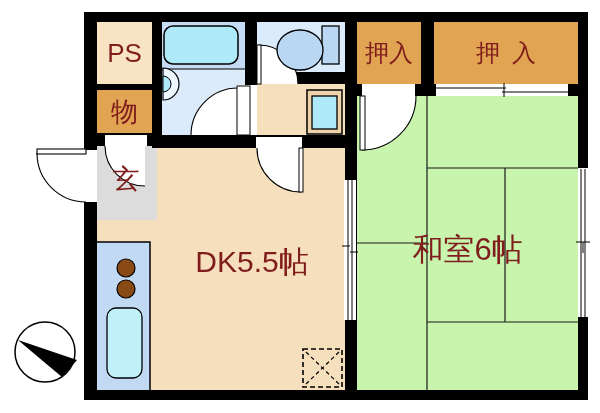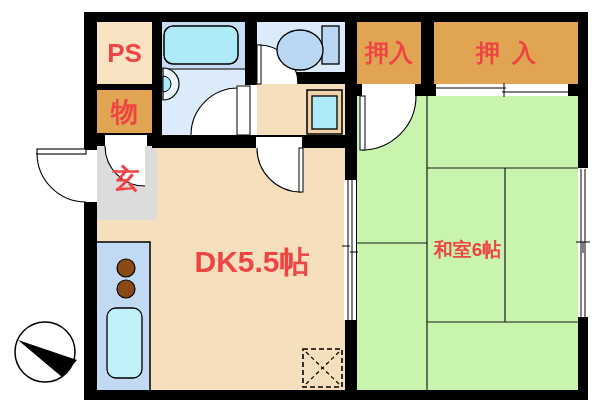--- a/index.html
+++ b/index.html
@@ -1,25 +1,25 @@
 <!DOCTYPE html>
 <html><head>
 <meta charset="utf-8">
 <style>
   html,body{margin:0;padding:0;background:#fff;}
   #plan{position:relative;width:600px;height:413px;background:#fff;overflow:hidden;
         font-family:"Liberation Sans","DejaVu Sans",sans-serif;}
   #plan svg{position:absolute;left:0;top:0;}
   .lbl{position:absolute;display:flex;align-items:center;justify-content:center;
-       color:#ef4444;font-weight:700;white-space:nowrap;pointer-events:none;}
+       color:#7f1d1d;font-weight:400;white-space:nowrap;pointer-events:none;}
   .lbl-ps{left:97px;top:22px;width:55px;height:62px;font-size:26px;}
   .lbl-storage{left:97px;top:90px;width:55px;height:43px;font-size:27px;}
   .lbl-entrance{left:95px;top:150px;width:62px;height:58px;font-size:27px;}
   .lbl-dk{left:157px;top:244px;width:190px;height:36px;font-size:30px;}
-  .lbl-washitsu{left:357px;top:232px;width:221px;height:36px;font-size:19px;}
+  .lbl-washitsu{left:357px;top:232px;width:221px;height:36px;font-size:31px;}
   .lbl-closet-l{left:357px;top:22px;width:64px;height:62px;font-size:24px;}
   .lbl-closet-r{left:434px;top:22px;width:144px;height:62px;font-size:24px;letter-spacing:12px;padding-left:12px;box-sizing:border-box;}
 </style>
 </head>
 <body>
 
 <div id="plan">
 <svg width="600" height="413" viewBox="0 0 600 413">
 
   <g>

